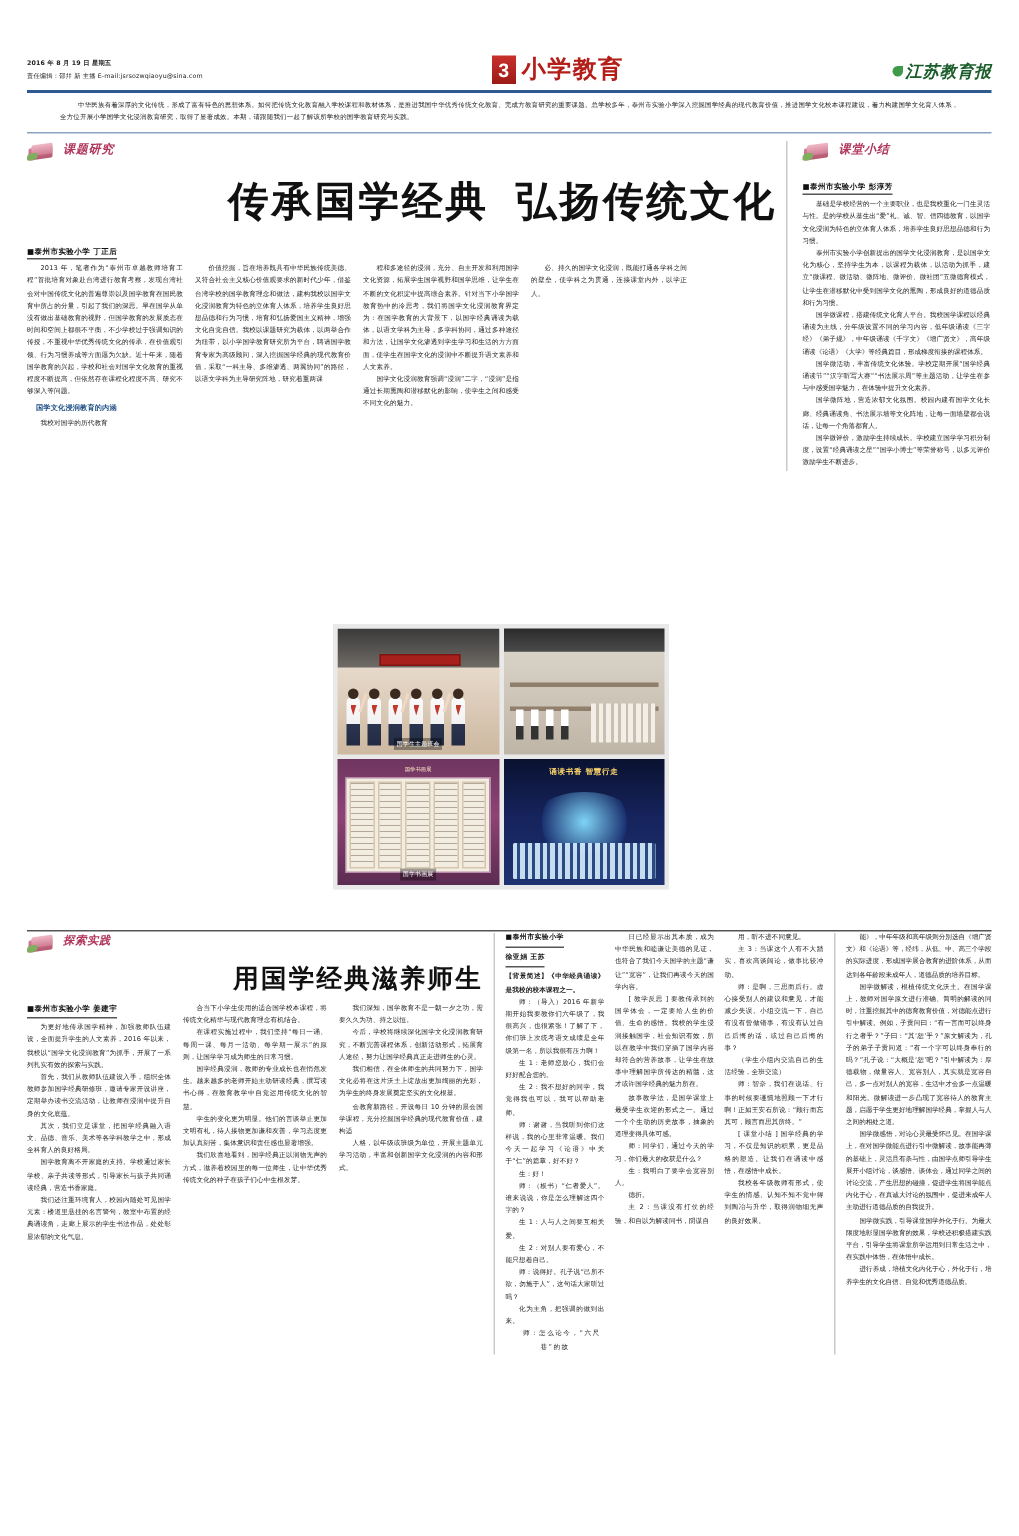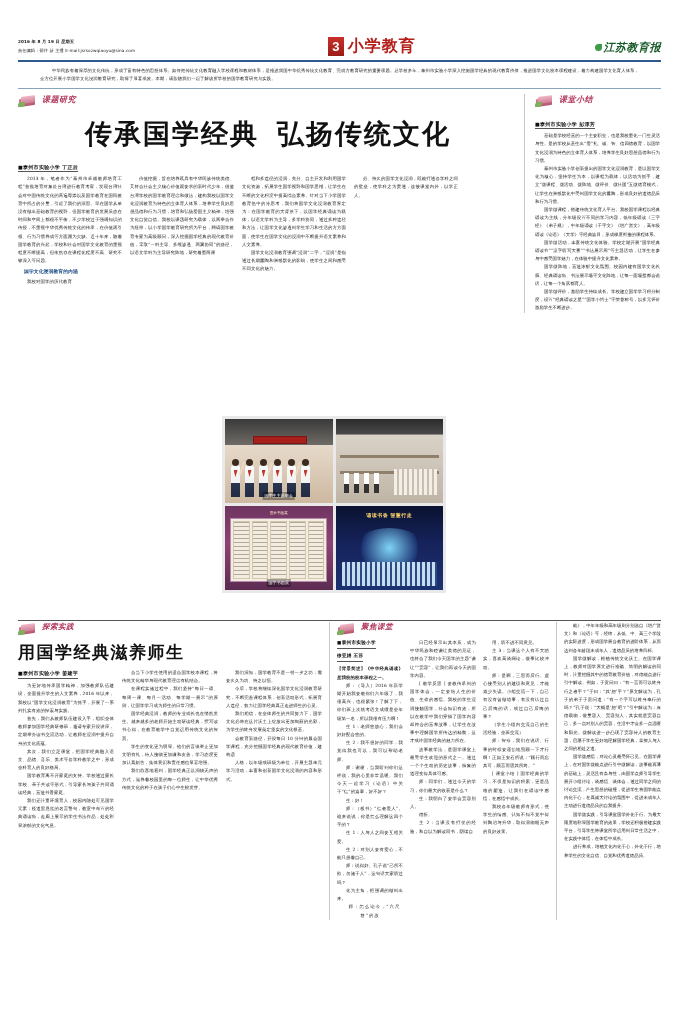--- a/index.html
+++ b/index.html
@@ -48,21 +48,21 @@
   .side-block{width:125px;padding-left:10px;border-left:.6px solid #c9c9c9;margin-left:6px;}
 
   .kicker{display:flex;gap:4px;margin-bottom:2px;}
   .kicker-icon{width:20px;height:15px;position:relative;flex:none;}
   .kicker-icon .bk1{position:absolute;left:1px;top:4px;width:16px;height:8px;background:linear-gradient(180deg,#d8849a,#b4566f);transform:skewY(-8deg);border-radius:1px;}
   .kicker-icon .bk2{position:absolute;left:3px;top:1.5px;width:14px;height:7px;background:linear-gradient(180deg,#f0b8c6,#d07e95);transform:skewY(-8deg);border-radius:1px;}
   .kicker-icon .lf{position:absolute;left:0px;top:8px;width:7px;height:5px;background:#7fae5e;border-radius:60% 10% 60% 10%;}
   .kicker-text{font-size:8px;font-weight:bold;font-style:italic;color:#b0365c;letter-spacing:.5px;font-family:"DejaVu Sans",sans-serif;}
 
   .headline{
-    text-align:center;font-size:27px;font-weight:bold;letter-spacing:2px;
+    text-align:right;font-size:27px;font-weight:bold;letter-spacing:2px;
     color:#111;margin:7px 0 2px 0;font-family:Liberation Sans, sans-serif;
   }
   .headline .gap{display:inline-block;width:18px;}
   .subhead{text-align:center;font-size:9.5px;color:#222;letter-spacing:.5px;margin-bottom:7px;}
 
   .byline{font-size:5px;font-weight:bold;color:#111;border-bottom:.6px solid #555;display:inline-block;padding-bottom:1px;margin-bottom:3px;letter-spacing:.3px;}
 
   
   .cols{display:flex;}
   .col{font-size:4.4px;line-height:8.2px;text-align:justify;color:#1c1c1c;letter-spacing:.1px;}
@@ -108,21 +108,21 @@
 
   
   .sec-divider{height:1.2px;background:#555;margin:8px 0 7px 0;}
 
   
   .bottom-zone{display:flex;}
   .bz-left{width:310px;padding-right:7px;}
   .bz-mid{width:215px;padding:0 7px;border-left:.6px solid #c9c9c9;}
   .bz-right{width:118px;padding-left:7px;border-left:.6px solid #c9c9c9;}
 
-  .hl2{font-size:17px;font-weight:bold;text-align:left;color:#111;margin:4px 0 5px 0;letter-spacing:1.5px;}
+  .hl2{font-size:17px;font-weight:bold;text-align:right;color:#111;margin:4px 0 5px 0;letter-spacing:1.5px;}
   .b-col{width:96px;margin-right:8px;}
   .b-col:last-child{margin-right:0;}
 
   .qa{font-size:4.4px;line-height:8.2px;text-align:justify;}
   .qa .lead{text-indent:0;font-weight:bold;}
   .kicker-sm .kicker-text{font-size:7.5px;}
 
   .side-title{font-size:11px;font-weight:bold;text-align:center;line-height:16px;color:#111;margin:6px 0 5px 0;letter-spacing:.5px;}
   .side-col{font-size:4.4px;line-height:8.2px;text-align:justify;}
   .side-col p{margin:0;text-indent:9px;}
@@ -286,28 +286,20 @@
           <p>我们深知，国学教育不是一朝一夕之功，需要久久为功、持之以恒。</p>
           <p>今后，学校将继续深化国学文化浸润教育研究，不断完善课程体系，创新活动形式，拓展育人途径，努力让国学经典真正走进师生的心灵。</p>
           <p>我们相信，在全体师生的共同努力下，国学文化必将在这片沃土上绽放出更加绚丽的光彩，为学生的终身发展奠定坚实的文化根基。</p>
           <p>会教育新路径，开设每日 10 分钟的晨会国学课程，充分挖掘国学经典的现代教育价值，建构适</p>
           <p>人格，以年级或班级为单位，开展主题单元学习活动，丰富和创新国学文化浸润的内容和形式。</p>
         </div>
       </div>
     </div>
 
     <div class="bz-mid">
-      <div class="kicker kicker-sm">
-        <span class="kicker-icon">
-          <span class="bk1"></span>
-            <span class="bk2"></span>
-            <span class="lf"></span>
-        </span>
-        <span class="kicker-text">聚焦课堂</span>
-      </div>
       <div class="cols">
         <div class="col qa" style="width:66px;margin-right:7px;">
           <div class="byline" style="font-size:4.6px;">■泰州市实验小学</div>
           <div class="byline" style="font-size:4.6px;">徐亚娟    王苏</div>
           <p class="lead">【背景简述】《中华经典诵读》是我校的校本课程之一。</p>
           <p>师：（导入）2016 年新学期开始我要教你们六年级了，我很高兴，也很紧张！了解了下，你们班上次统考语文成绩是全年级第一名，所以我很有压力啊！</p>
           <p>生 1：老师您放心，我们会好好配合您的。</p>
           <p>生 2：我不想好的同学，我觉得我也可以，我可以帮助老师。</p>
           <p>师：谢谢，当我听到你们这样说，我的心里非常温暖。我们今天一起学习《论语》中关于“仁”的篇章，好不好？</p>
           <p>生：好！</p>

